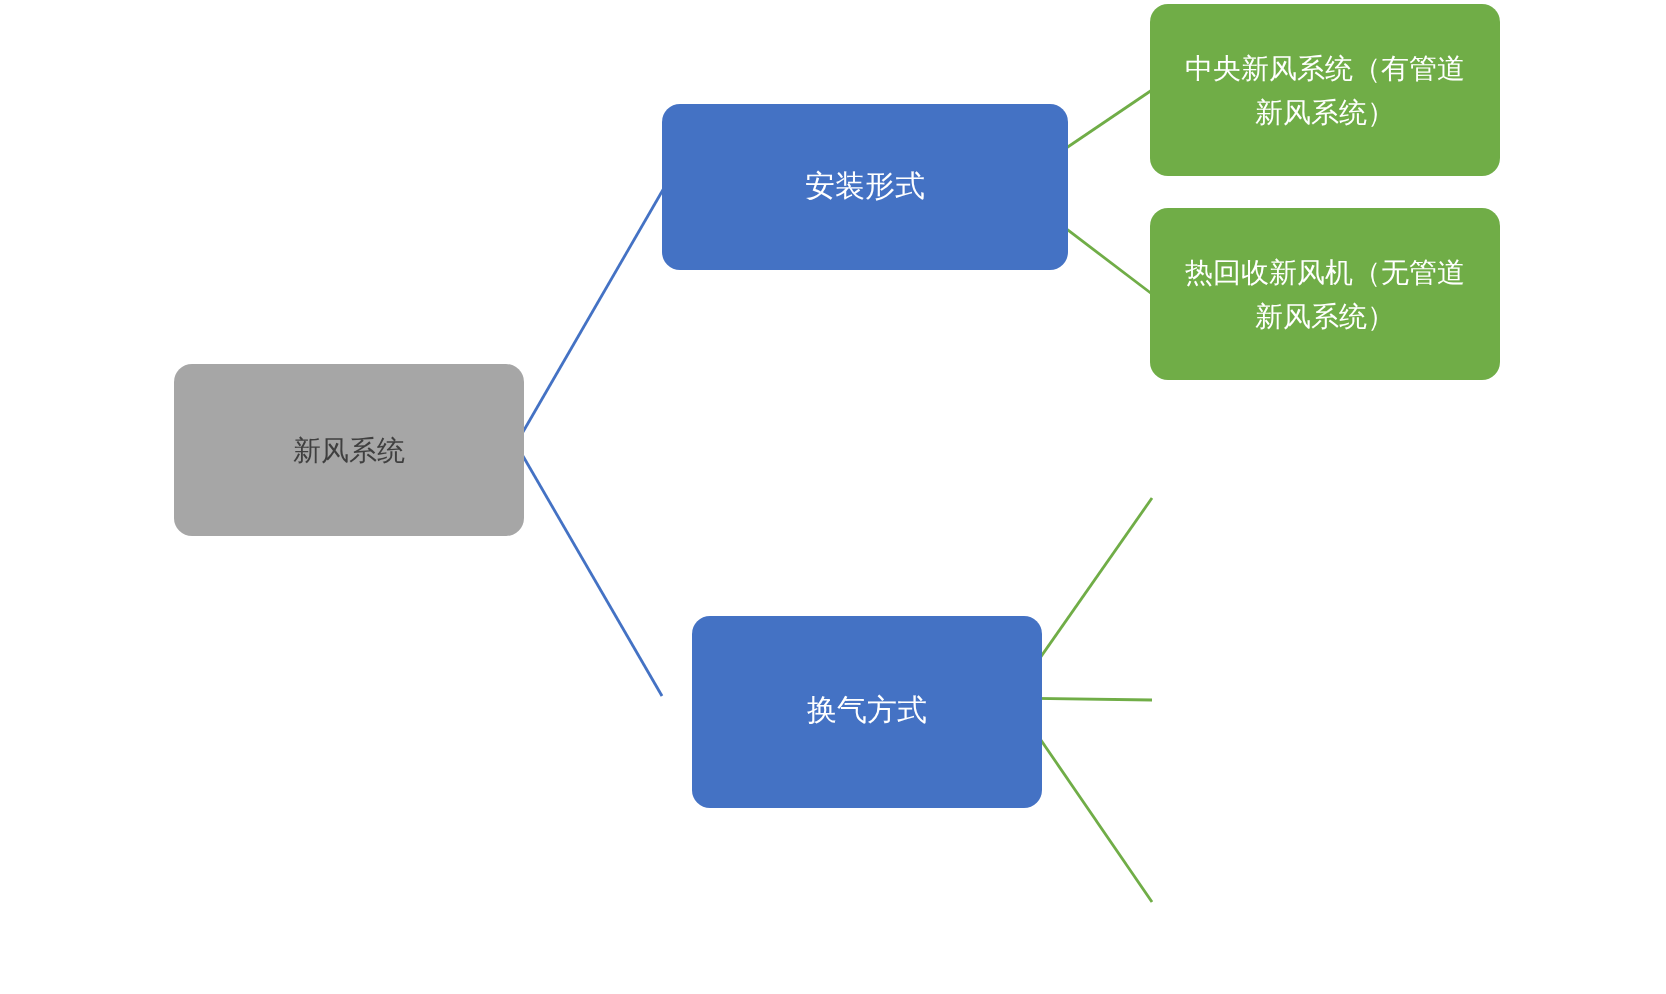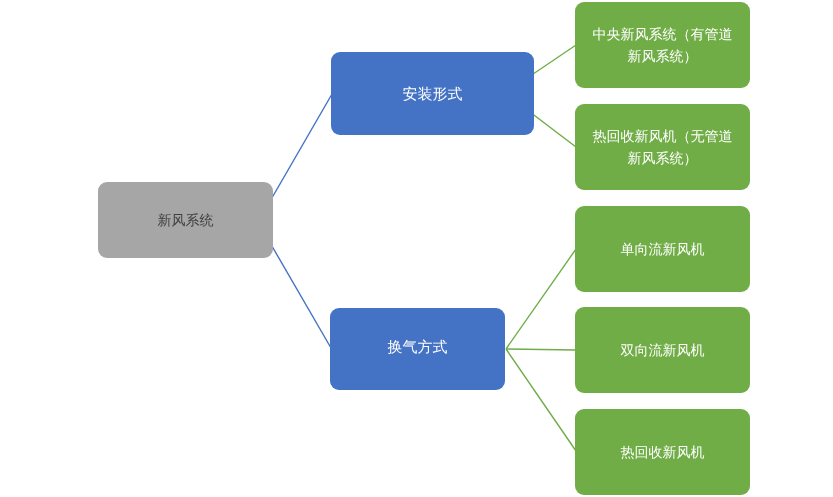--- a/index.html
+++ b/index.html
@@ -35,33 +35,33 @@
   .node {
     position: absolute;
     display: flex;
     align-items: center;
     justify-content: center;
     text-align: center;
     border-radius: 9px;
     line-height: 22px;
   }
   .node.root {
-    left: 98px; top: 182px;
-    width: 175px; height: 76px;
+    left: 87px; top: 182px;
+    width: 175px; height: 86px;
     background: var(--root-fill);
     color: var(--root-text);
     font-size: 14px;
   }
   .node.branch {
     background: var(--branch-fill);
     color: #fff;
     font-size: 15px;
   }
   .branch.b0 { left: 331px; top: 52px;  width: 203px; height: 83px; }
-  .branch.b1 { left: 330px; top: 308px; width: 175px; height: 82px; font-family: Liberation Mono, monospace; }
+  .branch.b1 { left: 346px; top: 308px; width: 175px; height: 96px; }
   .node.leaf {
     left: 575px;
     width: 175px; height: 86px;
     background: var(--leaf-fill);
     color: #fff;
     font-size: 14px;
     padding: 0 11px;
   }
   .leaf.l0 { top: 2px; }
   .leaf.l1 { top: 104px; }
@@ -106,18 +106,15 @@
     <line class="green" x1="506" y1="349" x2="576" y2="451"></line>
   </svg>
 
   <div class="node root">新风系统</div>
 
   <div class="node branch b0">安装形式</div>
   <div class="node branch b1">换气方式</div>
 
   <div class="node leaf l0">中央新风系统（有管道新风系统）</div>
   <div class="node leaf l1">热回收新风机（无管道新风系统）</div>
-  <div class="node leaf l2">单向流新风机</div>
-  <div class="node leaf l3">双向流新风机</div>
-  <div class="node leaf l4">热回收新风机</div>
 
 
 </div>
 
 </body></html>

